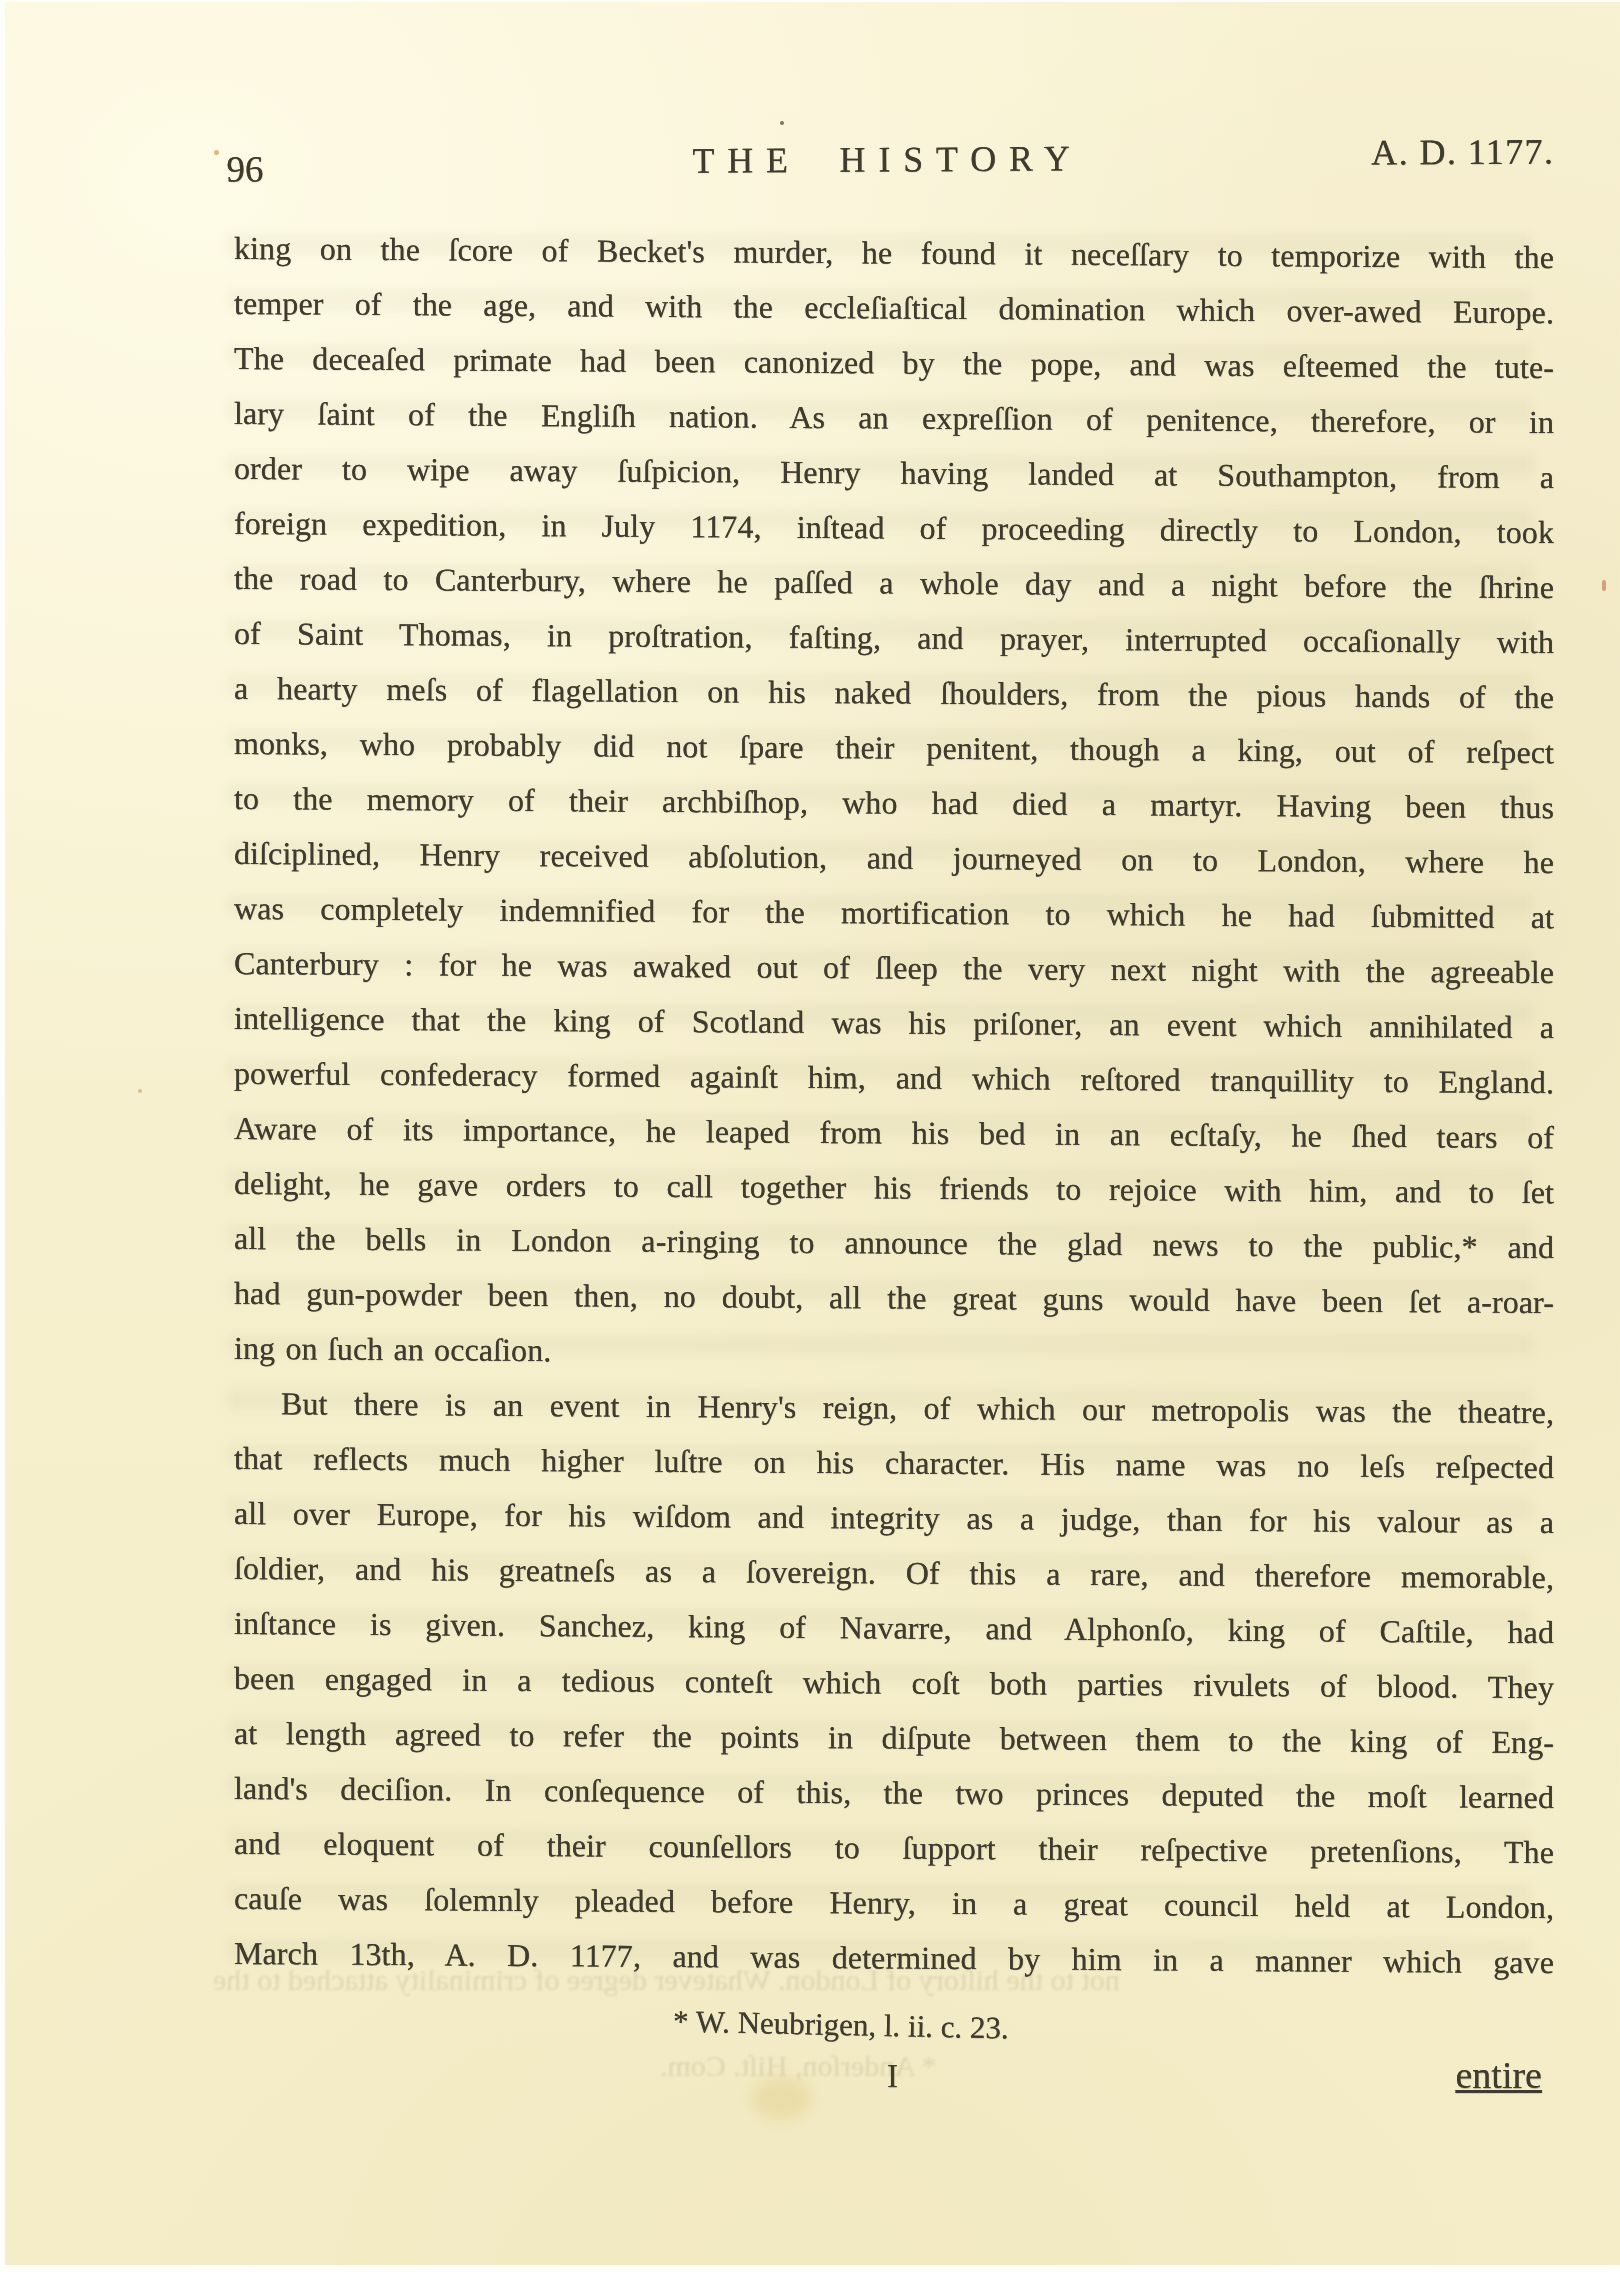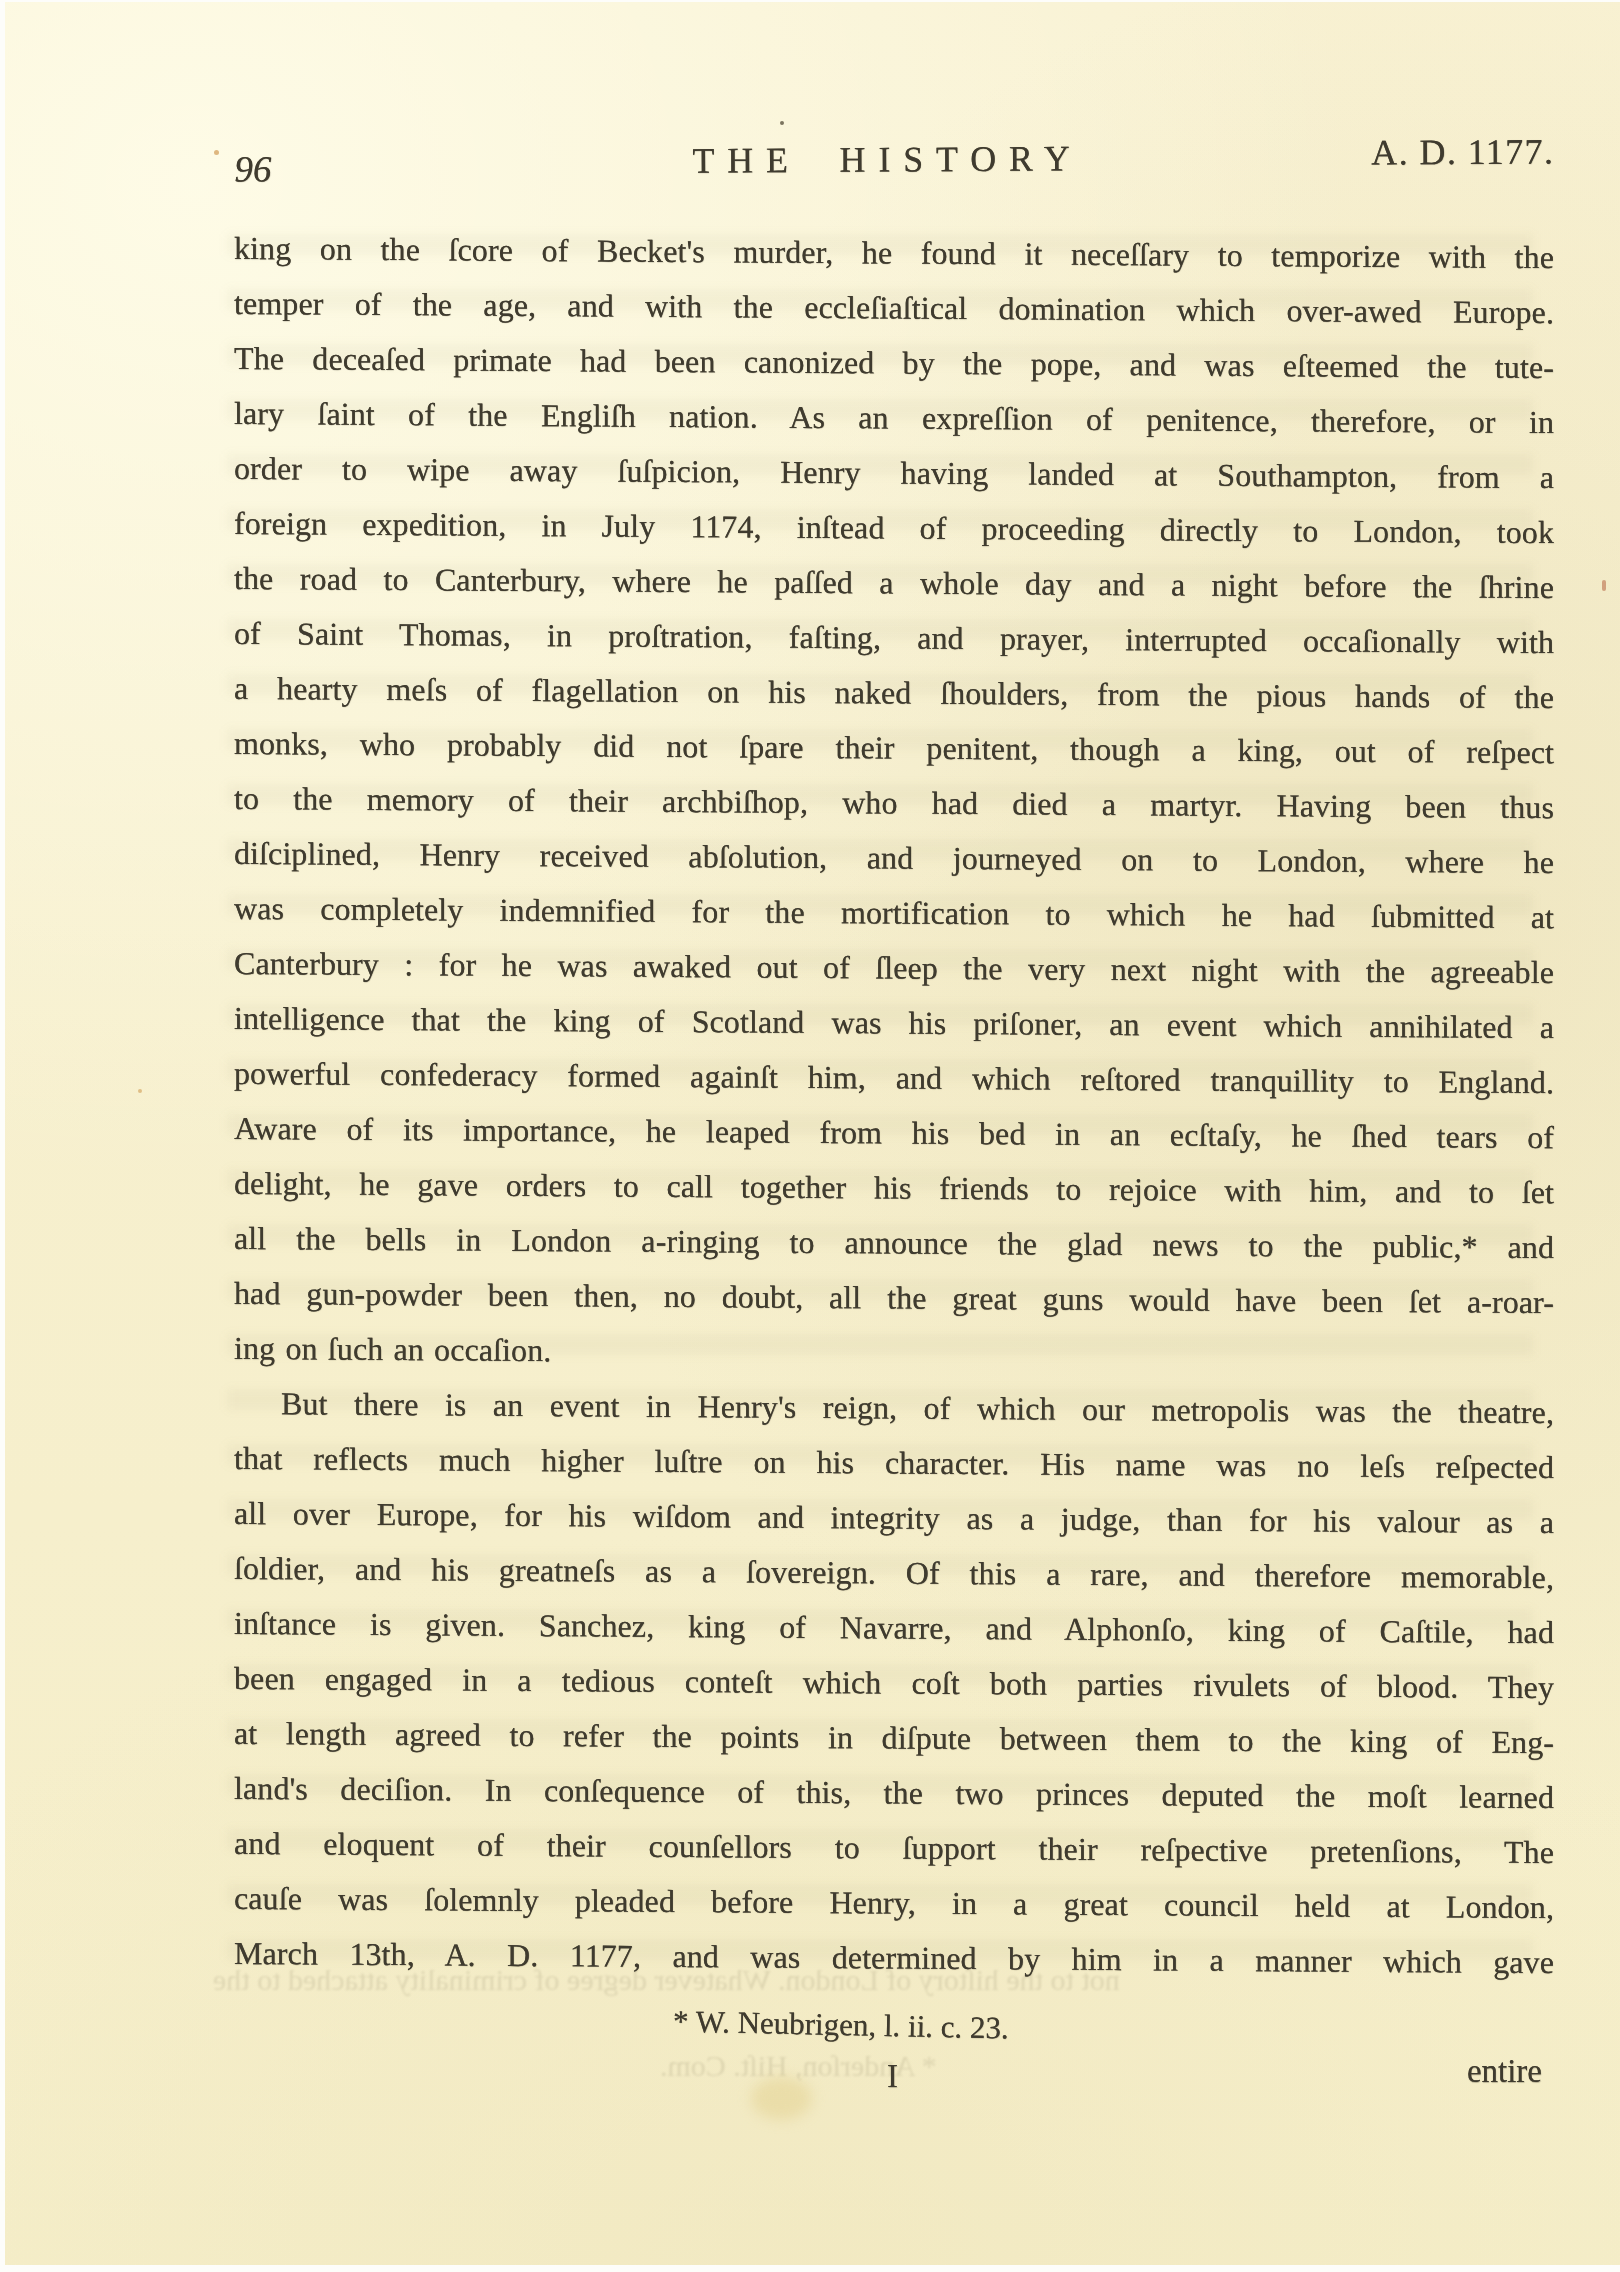--- a/index.html
+++ b/index.html
@@ -42,21 +42,21 @@
   .ink{
     color:#3f3b2f;
     text-shadow:0 0 0.6px rgba(62,56,40,0.75), 0.4px 0.5px 0.8px rgba(62,56,40,0.30);
   }
 
   
   .header-row{
     position:absolute;left:0;top:0;width:1621px;height:199px;
     transform:rotate(-0.35deg);transform-origin:50% 50%;
   }
-  .page-number{position:absolute;left:234px;top:144px;font-size:37px;font-style:italic;}
+  .page-number{position:absolute;left:226px;top:144px;font-size:37px;}
   .running-title{
     position:absolute;left:692px;top:139px;font-size:36px;
     letter-spacing:12.8px;word-spacing:17px;white-space:nowrap;
   }
   .date-heading{position:absolute;right:67px;top:135px;font-size:36px;white-space:nowrap;letter-spacing:1.4px;}
 
   
   .text-block{
     position:absolute;left:234px;top:221px;width:1320px;
     font-size:32px;
@@ -70,21 +70,21 @@
   }
   .line.flush{text-align-last:left;}
   .line.indent{padding-left:47px;}
 
   
   .footnote{
     position:absolute;left:673px;top:2007px;font-size:31px;white-space:nowrap;
     transform:rotate(1.2deg);
   }
   .signature-mark{position:absolute;left:887px;top:2058px;font-size:33px;}
-  .catchword{position:absolute;right:79px;top:2053px;font-size:33px;}
+  .catchword{position:absolute;right:79px;top:2053px;font-size:38px;text-decoration:underline;}
 
   
   .speck{position:absolute;border-radius:50%;}
   .speck.s1{left:214px;top:150px;width:5px;height:5px;background:rgba(196,128,44,0.55);}
   .speck.s2{left:780px;top:121px;width:4.3px;height:4.3px;background:rgba(80,72,52,0.75);}
   .speck.s3{left:138px;top:1089px;width:4.3px;height:4.3px;background:rgba(196,128,44,0.45);}
   .speck.s4{left:1602px;top:580px;width:3.5px;height:11.4px;border-radius:2.1px;background:rgba(176,86,52,0.5);}
   .stain{
     position:absolute;left:751px;top:2077px;width:61px;height:43px;border-radius:50%;
     background:rgba(222,198,120,0.35);filter:blur(6.4px);

